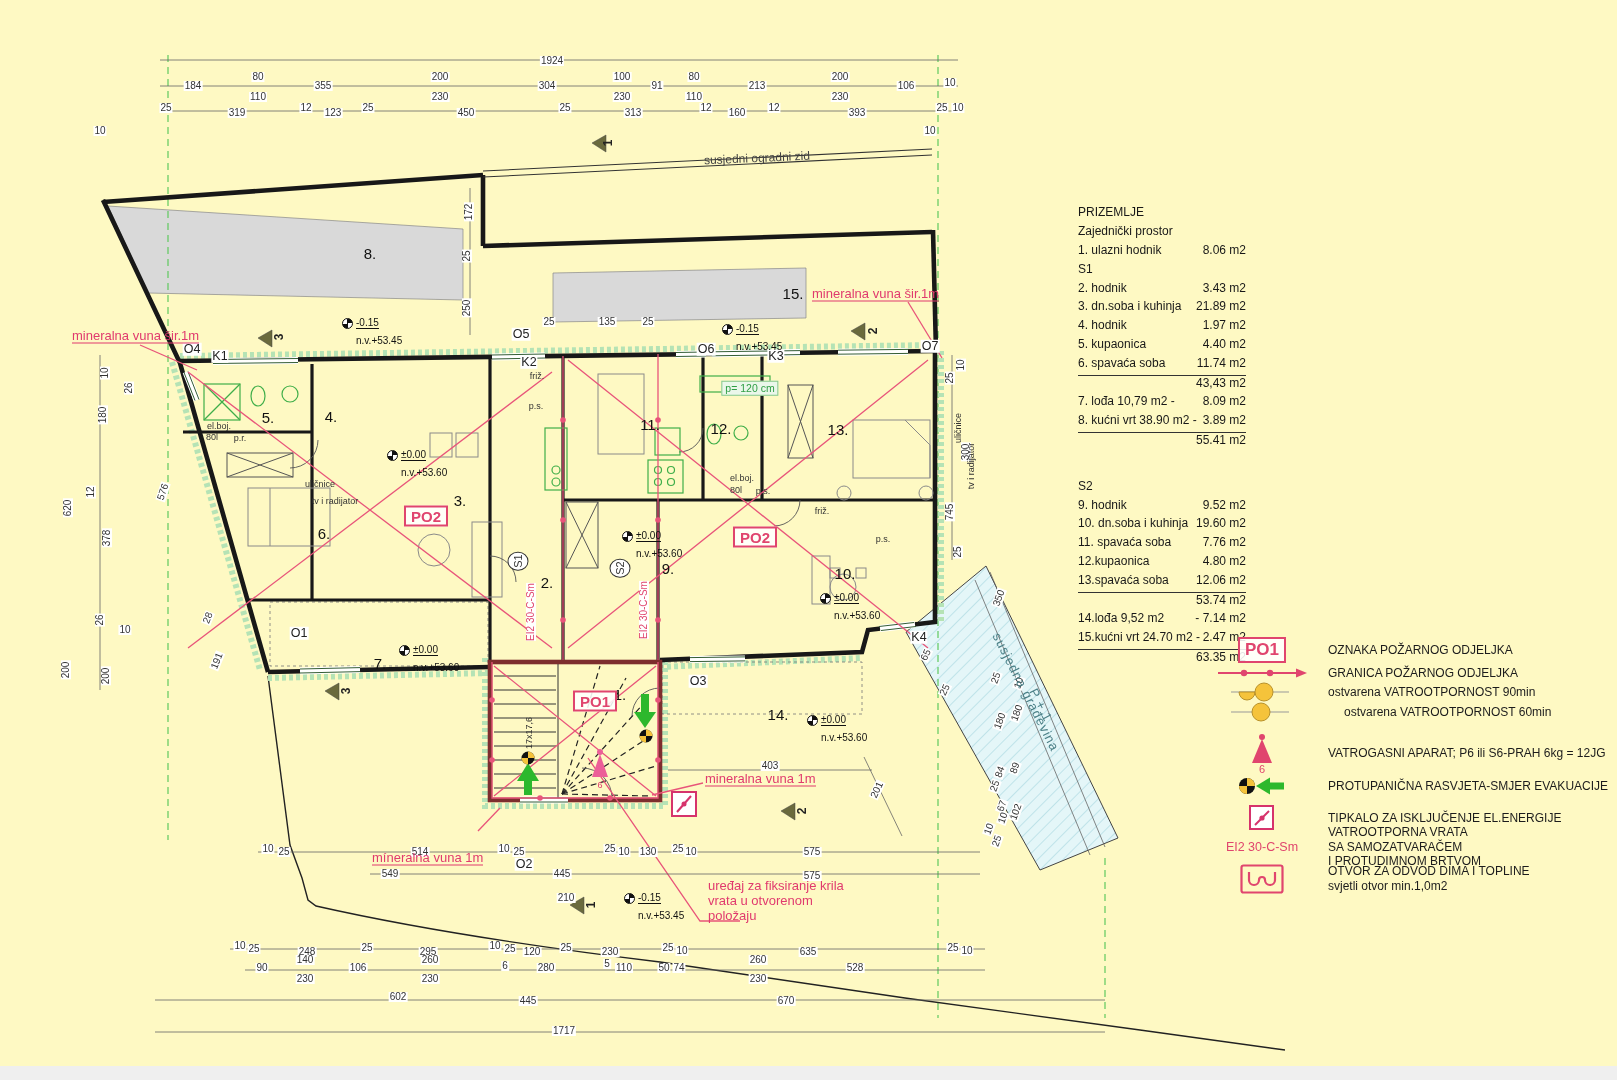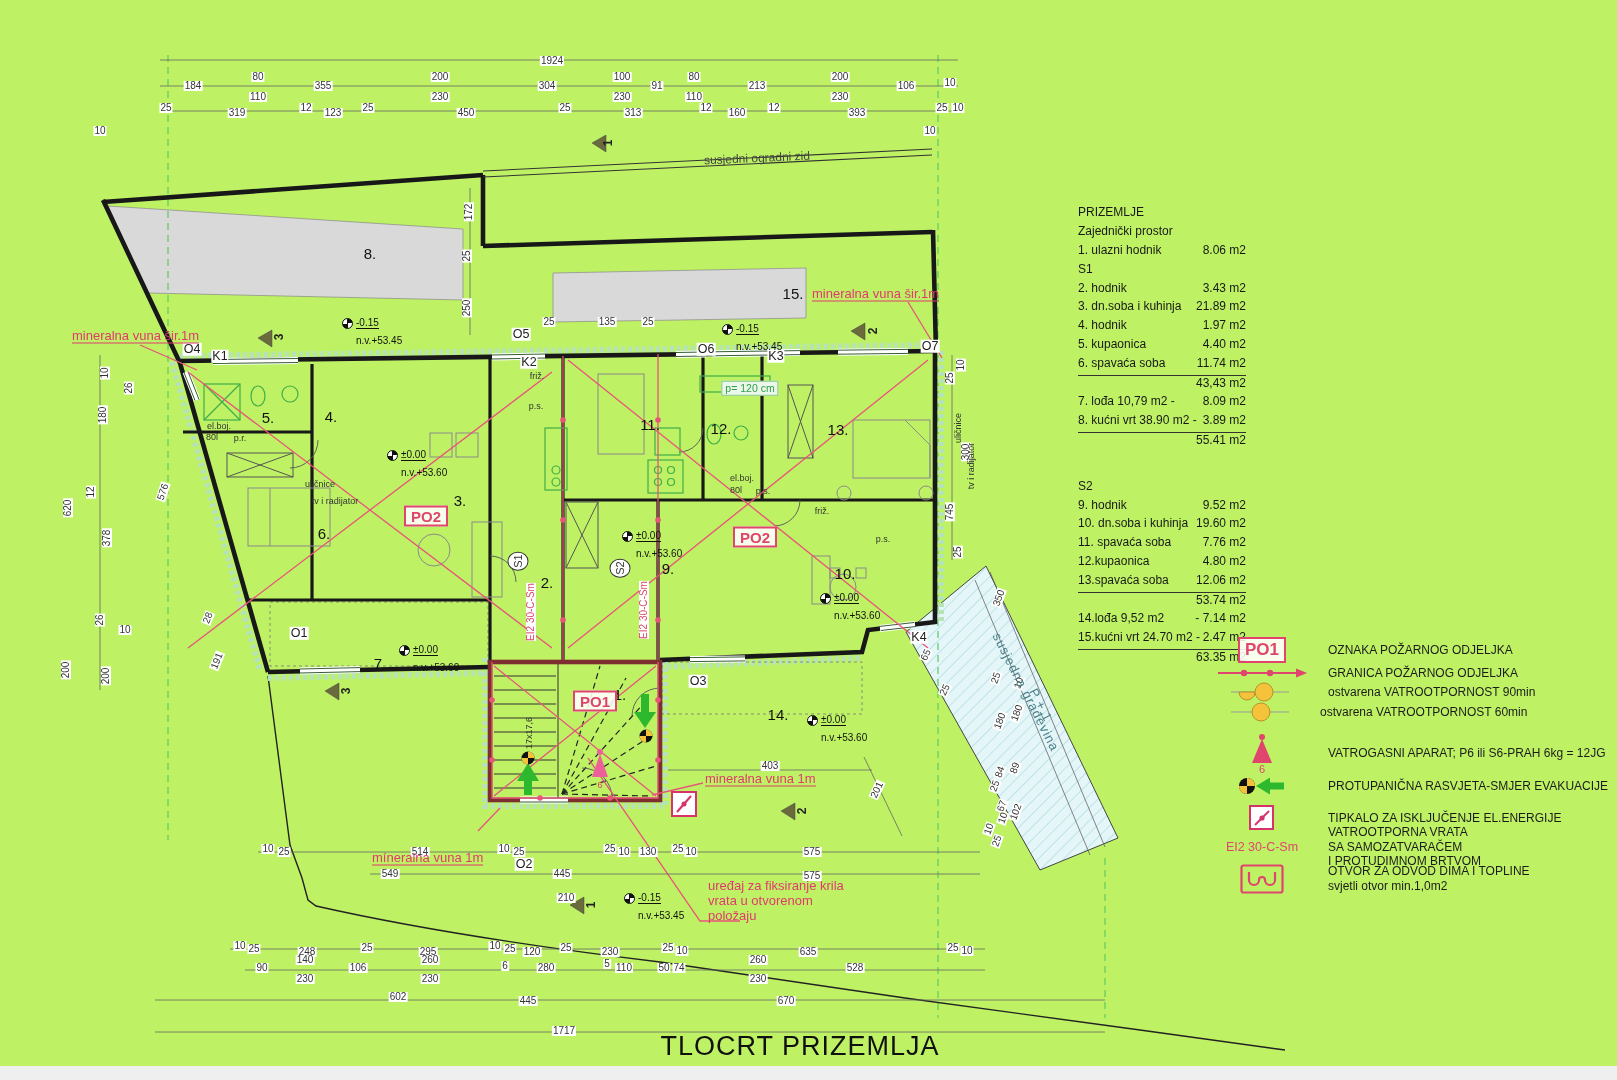--- a/index.html
+++ b/index.html
@@ -1,16 +1,16 @@
 <!DOCTYPE html>
 <html><head>
 <meta charset="utf-8">
 <style>
   html,body{margin:0;padding:0;background:#fff;}
-  #stage{position:relative;width:1617px;height:1080px;background:#bef264;overflow:hidden;
+  #stage{position:relative;width:1617px;height:1080px;background:#fef9c3;overflow:hidden;
          font-family:"Liberation Sans","DejaVu Sans",sans-serif;color:#222;}
   #plan-svg{position:absolute;left:0;top:0;}
   .ann{position:absolute;white-space:nowrap;line-height:1;transform:translate(-50%,-50%);}
   .ann.l{transform:translate(0,-50%);}
   .dim{font-size:10px;color:#333;background:#fff;padding:0 1px;}
   .room{font-size:15px;color:#111;}
   .open{font-size:12.5px;color:#222;background:#fff;padding:0 1px;}
   .red{font-size:13px;color:#e03a6e;}
   .redu{font-size:13px;color:#e03a6e;border-bottom:1px solid #e03a6e;padding-bottom:1px;}
   .tiny{font-size:9px;color:#333;}
@@ -647,21 +647,21 @@
           <circle cx="33" cy="11" r="9" fill="#f5c33b" stroke="#b8912a"></circle>
         </svg>
       </span>
       <span class="llab" style="left: 128px; top: 692px;"><span>ostvarena VATROOTPORNOST 90min</span></span>
       <span class="lsym" style="left: 62px; top: 712px;">
         <svg width="62" height="22">
           <line x1="0" y1="11" x2="58" y2="11" stroke="#999" stroke-width="1"></line>
           <circle cx="30" cy="11" r="9" fill="#f5c33b" stroke="#b8912a"></circle>
         </svg>
       </span>
-      <span class="llab" style="left: 120px; top: 712px;"><span>ostvarena  VATROOTPORNOST 60min</span></span>
+      <span class="llab" style="left: 144px; top: 712px;"><span>ostvarena  VATROOTPORNOST 60min</span></span>
       <span class="lsym" style="left: 62px; top: 753px;">
         <svg width="30" height="42">
           <circle cx="15" cy="5" r="3" fill="#e0456e"></circle>
           <polygon points="5,31 25,31 15,7" fill="#e0456e"></polygon>
           <text x="12" y="41" font-size="11" fill="#e0456e">6</text>
         </svg>
       </span>
       <span class="llab" style="left: 128px; top: 753px;"><span>VATROGASNI APARAT; P6 ili S6-PRAH 6kg = 12JG</span></span>
       <span class="lsym" style="left: 62px; top: 786px;">
         <svg width="56" height="22">
@@ -687,15 +687,14 @@
       <span class="llab" style="left: 128px; top: 847px;"><span>VATROOTPORNA VRATA</span><br><span>SA SAMOZATVARAČEM</span><br><span>I PROTUDIMNOM BRTVOM</span></span>
       <span class="lsym" style="left: 62px; top: 879px;">
         <svg width="44" height="30">
           <rect x="1.5" y="1.5" width="41" height="27" rx="2" fill="none" stroke="#e0456e" stroke-width="2.2"></rect>
           <path d="M9,8 v8 a5,5 0 0 0 10,0 a2.5,2.5 0 0 1 6,0 a5,5 0 0 0 10,0 v-8" fill="none" stroke="#e0456e" stroke-width="2.2"></path>
         </svg>
       </span>
       <span class="llab" style="left: 128px; top: 879px;"><span>OTVOR ZA ODVOD DIMA I TOPLINE</span><br><span>svjetli otvor min.1,0m2</span></span>
     </div>
 
-  <div id="page-title">TLOCRT PRIZEMLJA</div>
   <div id="bottom-strip"></div>
 </div>
 
 </body></html>

